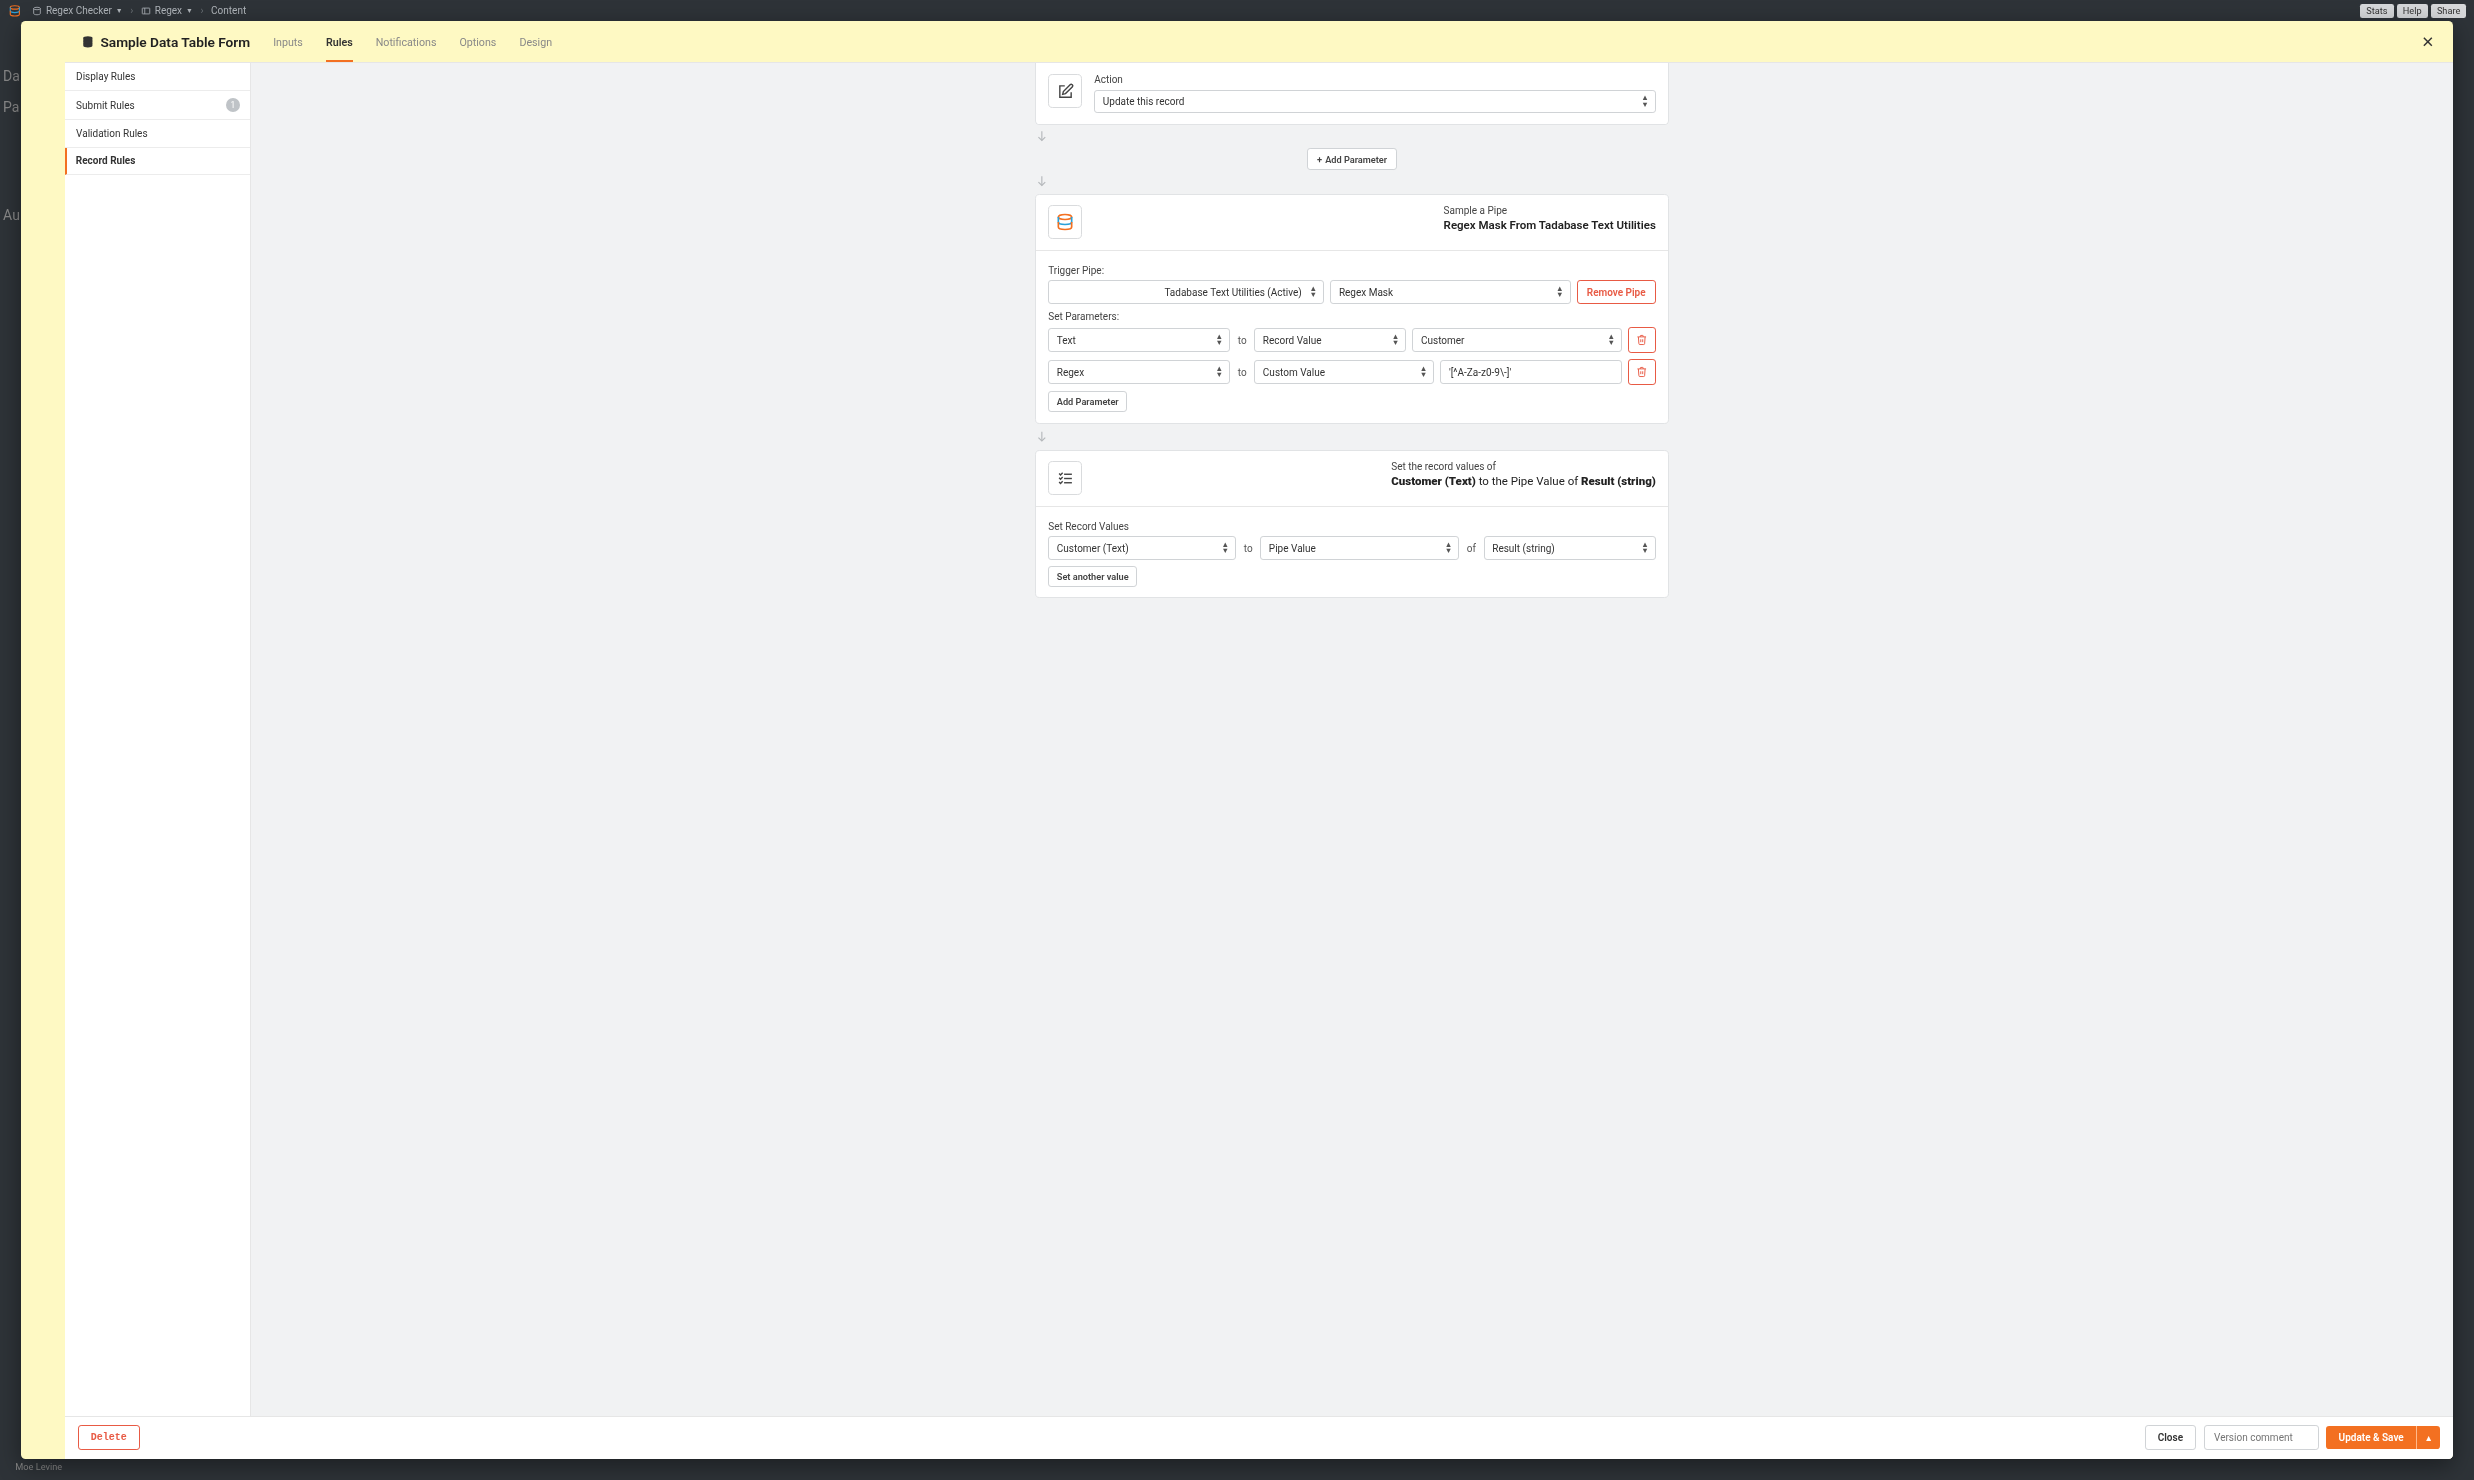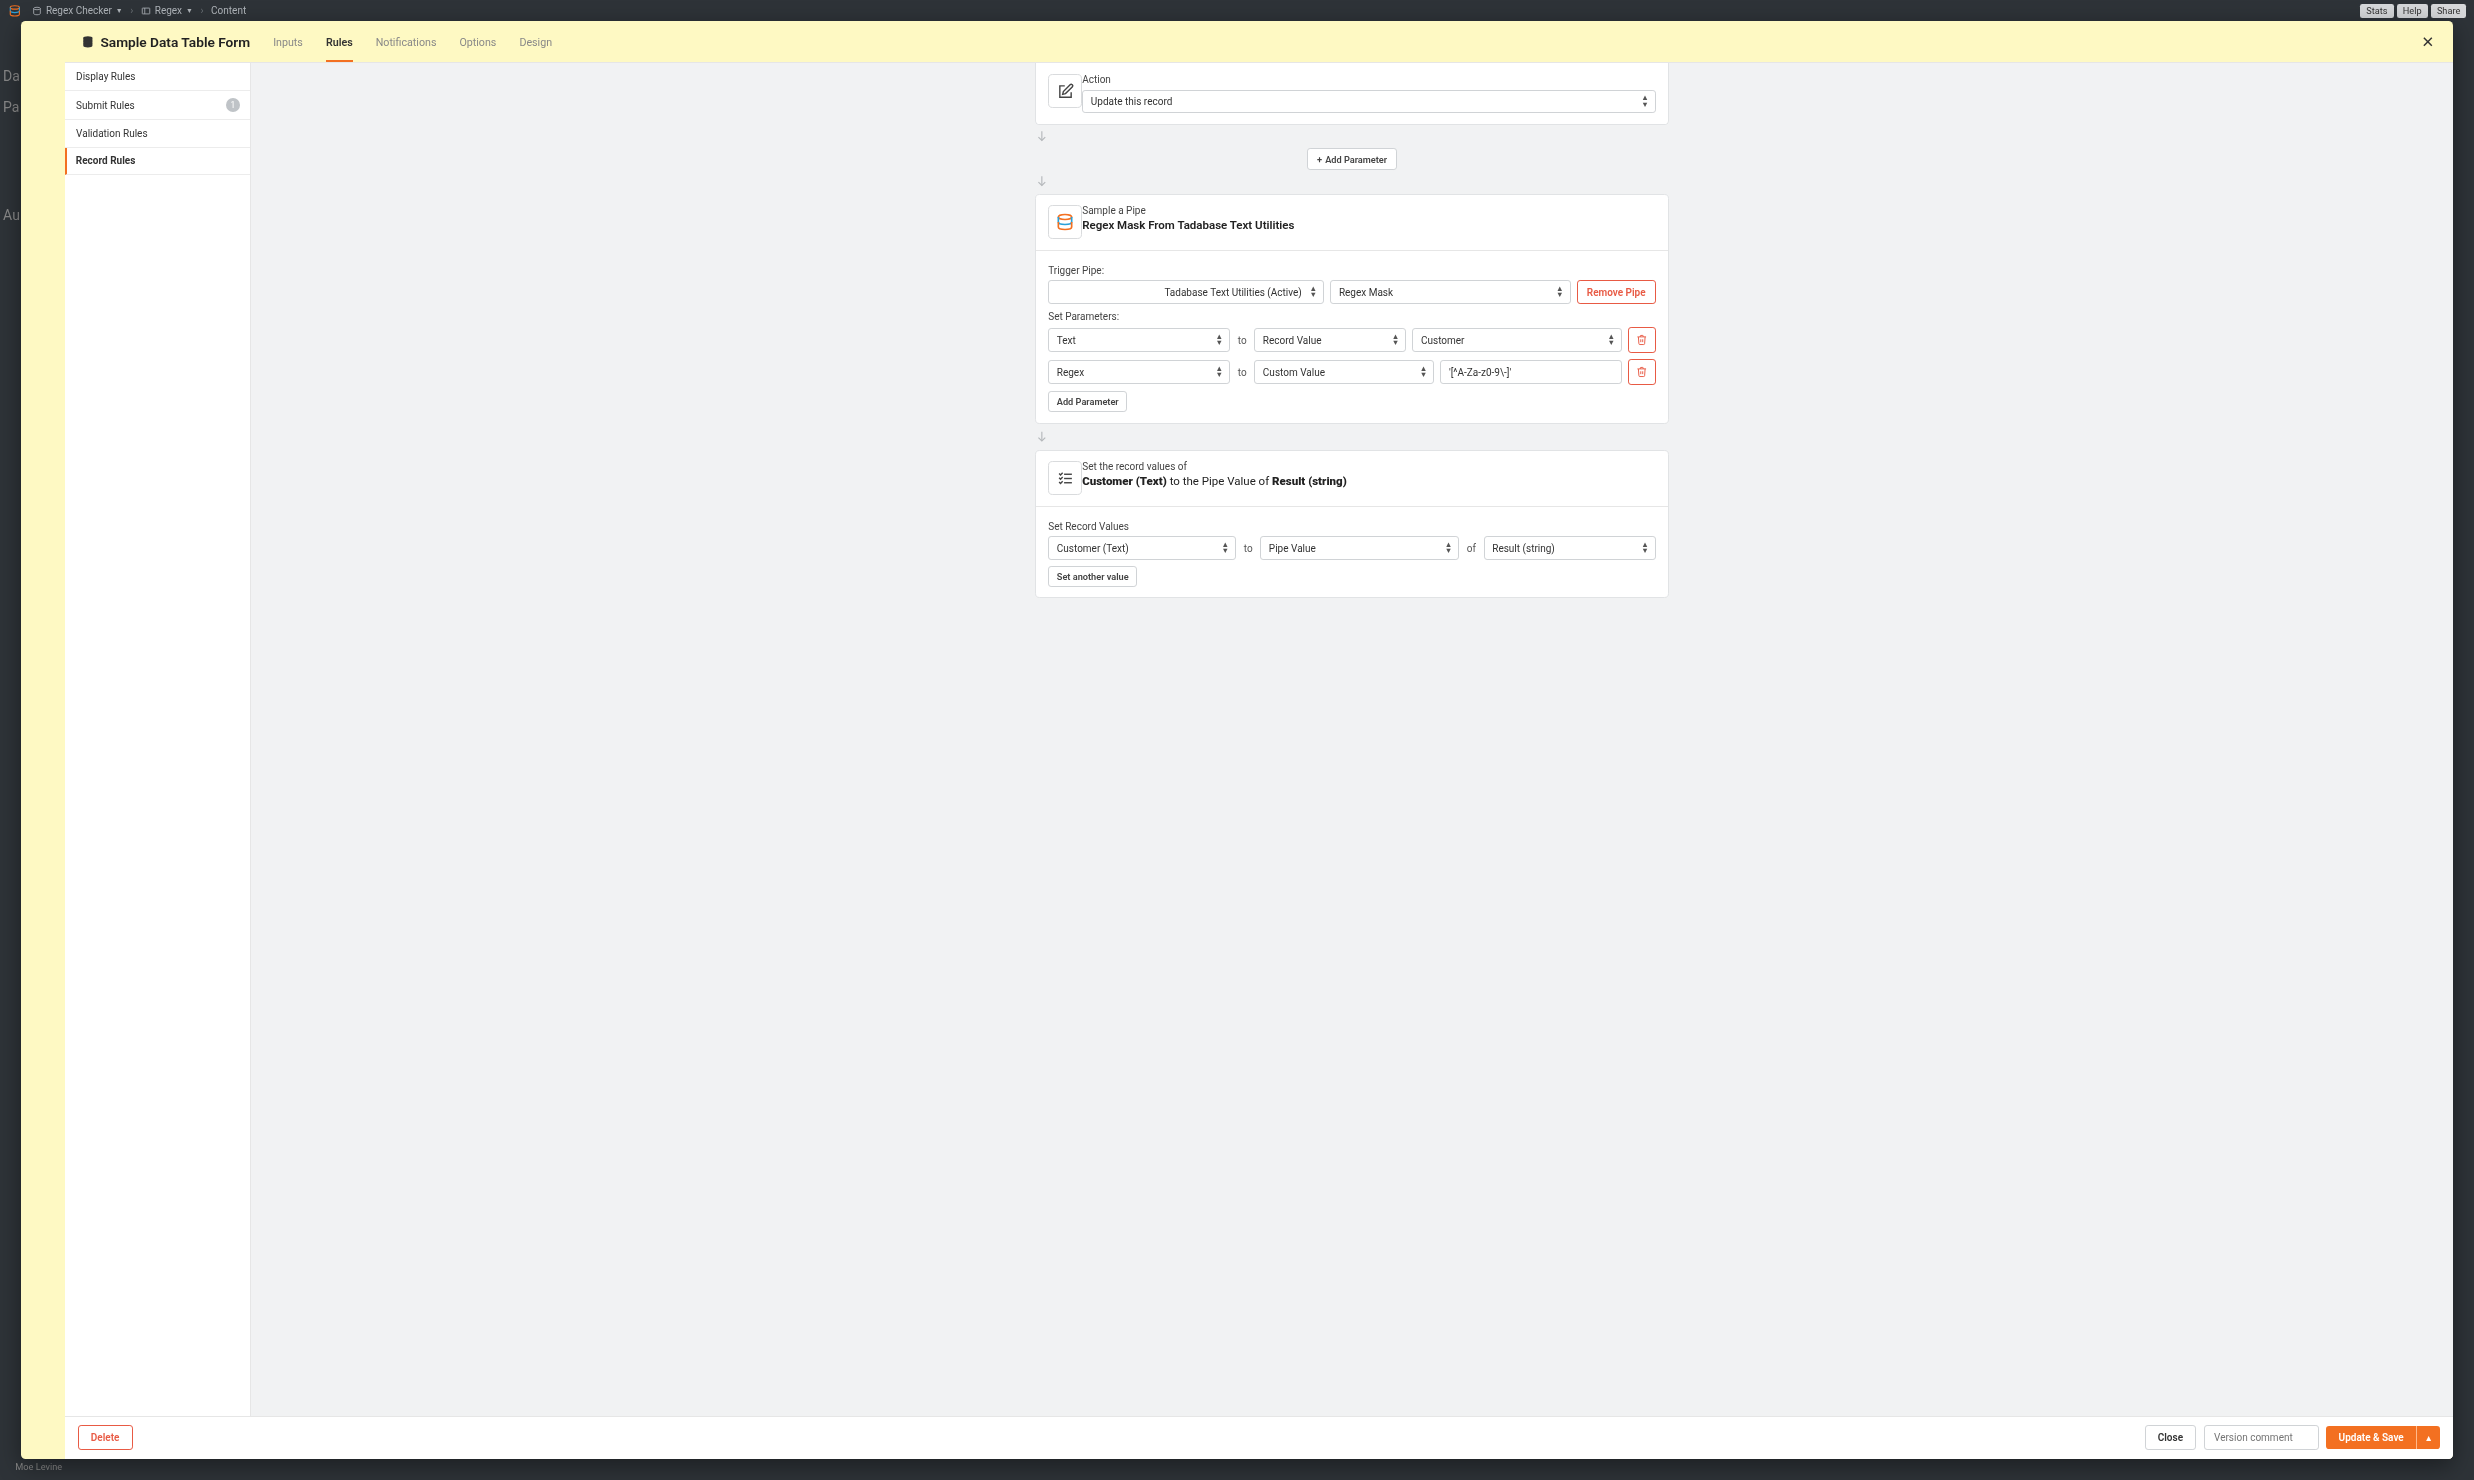--- a/index.html
+++ b/index.html
@@ -21,21 +21,21 @@
 .tab.active { color: #333; font-weight: 600; border-bottom-color: #f37021; }
 .close-x { margin-left: auto; font-size: 17px; cursor: pointer; color: #333; padding:3.1px;}
 .modal-body { flex: 1; display: flex; overflow: hidden; }
 .sidebar { width: 186px; border-right: 0.8px solid #e6e6e6; background: #fff; }
 .sidebar-item { padding: 7.6px 10.7px; border-bottom: 0.8px solid #ececec; cursor: pointer; display: flex; align-items: center; justify-content: space-between; font-size: 10px; color: #333; }
 .sidebar-item.active { font-weight: 700; border-left: 2.3px solid #f37021; padding-left: 8.4px; }
 .badge { background: #bfc3c7; color: #fff; border-radius: 7.6px; min-width: 13.7px; height: 13.7px; display: inline-flex; align-items: center; justify-content: center; font-size: 8.4px; padding: 0 3.8px; }
 .content { flex: 1; background: #f1f2f3; overflow: auto; padding: 0; display:flex; justify-content:center; }
 .content-inner { width: 634px; padding: 0 0 15.3px 0; }
 .card { background: #fff; border: 0.8px solid #e1e3e5; border-radius: 4.6px; margin: 0; }
-.card-head { display: flex; align-items: flex-start; gap: 0; padding: 10.7px 12.2px; }
+.card-head { display: flex; align-items: flex-start; gap: 12px; padding: 10.7px 12.2px; justify-content: space-between; }
 .iconbox { width: 34px; height: 34px; border: 0.8px solid #d9dbdd; border-radius: 4.6px; display: flex; align-items: center; justify-content: center; flex-shrink: 0; }
 .card-head-text .small { font-size: 10px; color: #444; }
 .card-head-text .big { font-size: 11.5px; font-weight: 600; color: #222; margin-top: 1.5px; }
 .card-body { border-top: 0.8px solid #e6e6e6; padding: 10.7px 12.2px; }
 .field-label { font-size: 10px; color: #444; margin-bottom: 4.6px; margin-top: 3.1px; }
 .select { border: 0.8px solid #d0d3d6; border-radius: 3.1px; padding: 5.3px 21.4px 5.3px 7.6px; font-size: 10px; background: #fff; position: relative; cursor: pointer; display:flex; align-items:center; }
 .select .caret { position: absolute; right: 6.1px; top: 50%; transform: translateY(-50%); font-size: 7.6px; color: #555; line-height: 6.1px; }
 .input { border: 0.8px solid #d0d3d6; border-radius: 3.1px; padding: 5.3px 7.6px; font-size: 10px; background: #fff; }
 .row { display: flex; align-items: center; gap: 6.1px; margin-bottom: 6.1px; }
 .arrow-down { color: #b5b8bb; text-align: center; margin: 3.1px 0; }
@@ -43,21 +43,21 @@
 .btn-outline.sm { padding: 3.8px 7.6px; font-size: 9.2px; }
 .btn-danger-outline { border: 0.8px solid #e85a44; color: #e85a44; background: #fff; border-radius: 3.1px; padding: 5.3px 9.2px; font-size: 10px; cursor: pointer; font-weight:600; }
 .icon-btn { width: 27.5px; height: 26px; border: 0.8px solid #e85a44; border-radius: 3.1px; display: flex; align-items: center; justify-content: center; cursor: pointer; color: #e85a44; flex-shrink:0; }
 .to-label, .of-label { font-size: 10px; color: #555; padding: 0 1.5px; white-space:nowrap; }
 .add-cond { display:flex; justify-content:center; }
 .modal-footer { height: 43px; border-top: 0.8px solid #e6e6e6; display: flex; align-items: center; padding: 0 12.2px; gap: 7.6px; background:#fff; }
 .footer-spacer { flex: 1; }
 .btn-white { border: 0.8px solid #d0d3d6; background: #fff; border-radius: 3.1px; padding: 6.1px 12.2px; font-size: 10px; cursor: pointer; color: #333; font-weight: 600; }
 .btn-primary { background: #f37021; color: #fff; border: none; border-radius: 3.1px 0 0 3.1px; padding: 6.1px 12.2px; font-size: 10px; cursor: pointer; font-weight:600; }
 .btn-primary-split { background: #f37021; color: #fff; border: none; border-left: 0.8px solid #ffb98c; border-radius: 0 3.1px 3.1px 0; padding: 6.1px 7.6px; font-size: 8.4px; cursor: pointer; }
-.btn-delete { border: 0.8px solid #e85a44; color: #e85a44; background: #fff; border-radius: 3.1px; padding: 6.1px 12.2px; font-size: 10px; cursor: pointer; font-weight:600; }
+.btn-delete { border: 0.8px solid #e85a44; color: #e85a44; background: #fff; border-radius: 3.1px; padding: 6.1px 12.2px; font-size: 10px; cursor: pointer; font-weight:600;font-family:Liberation Mono, monospace; }
 .version-input { border: 0.8px solid #d0d3d6; border-radius: 3.1px; padding: 6.1px 9.2px; font-size: 10px; width: 115px; }
 svg { display:block; }
 .flex1 { flex:1; min-width:0; }
 </style>
 </head>
 <body>
 
 <div class="topbar">
   <span class="logo">
     <svg width="13.7" height="13.7" viewBox="0 0 24 24">

